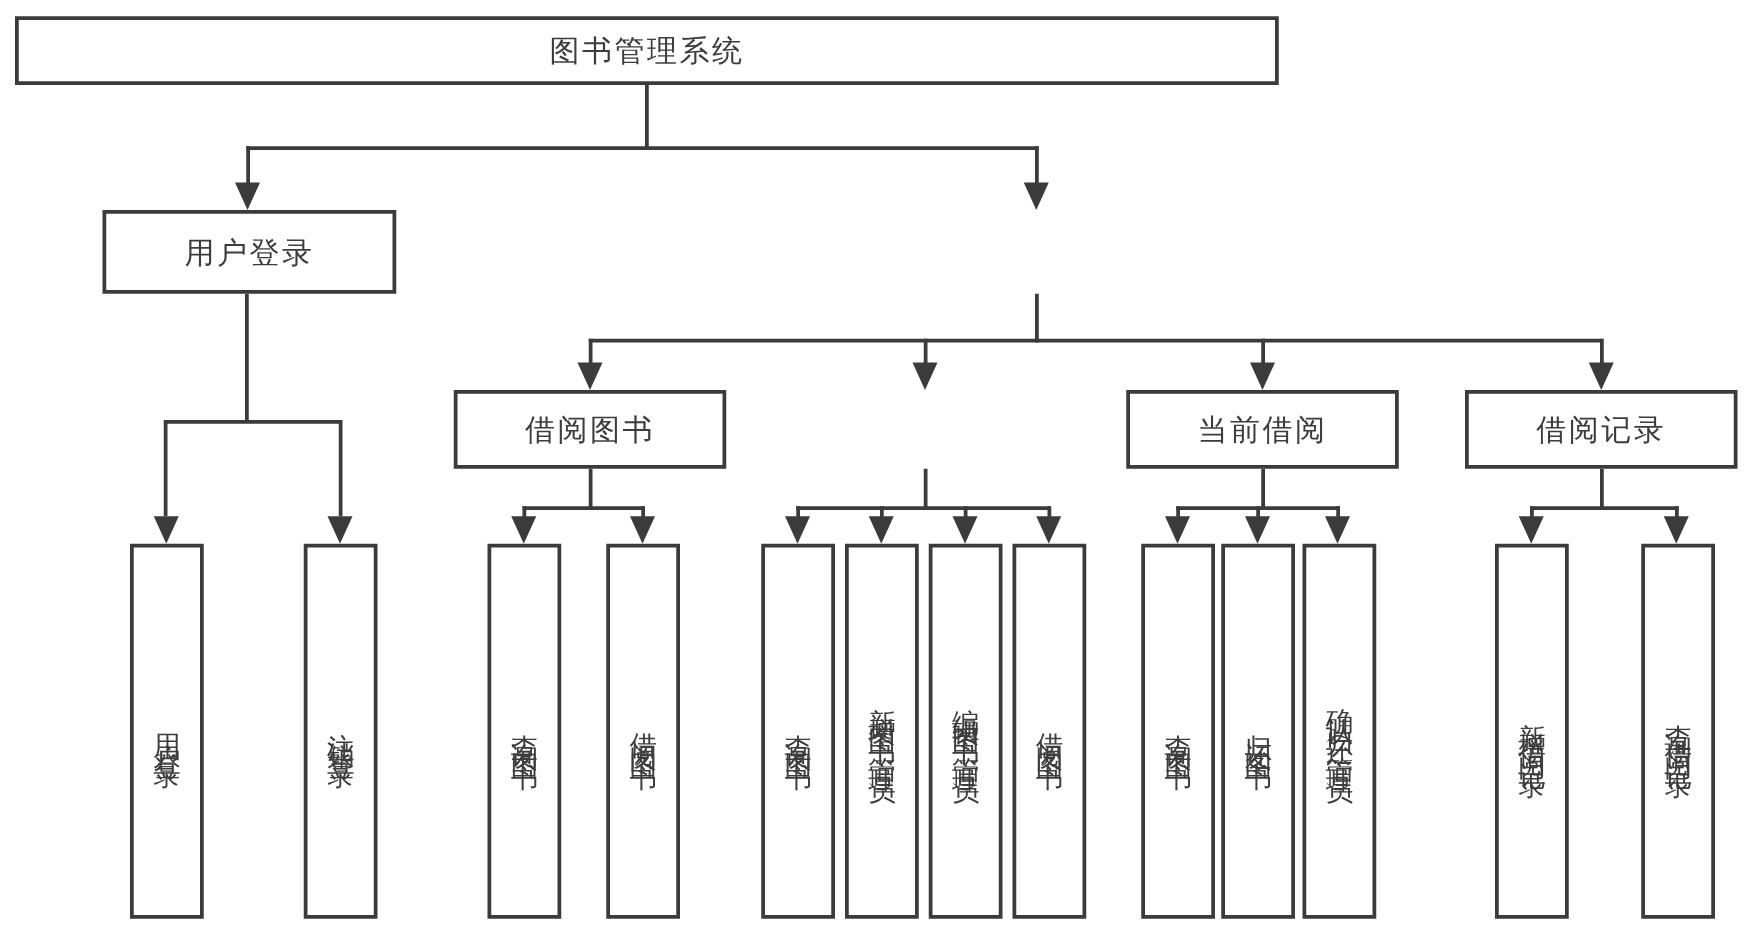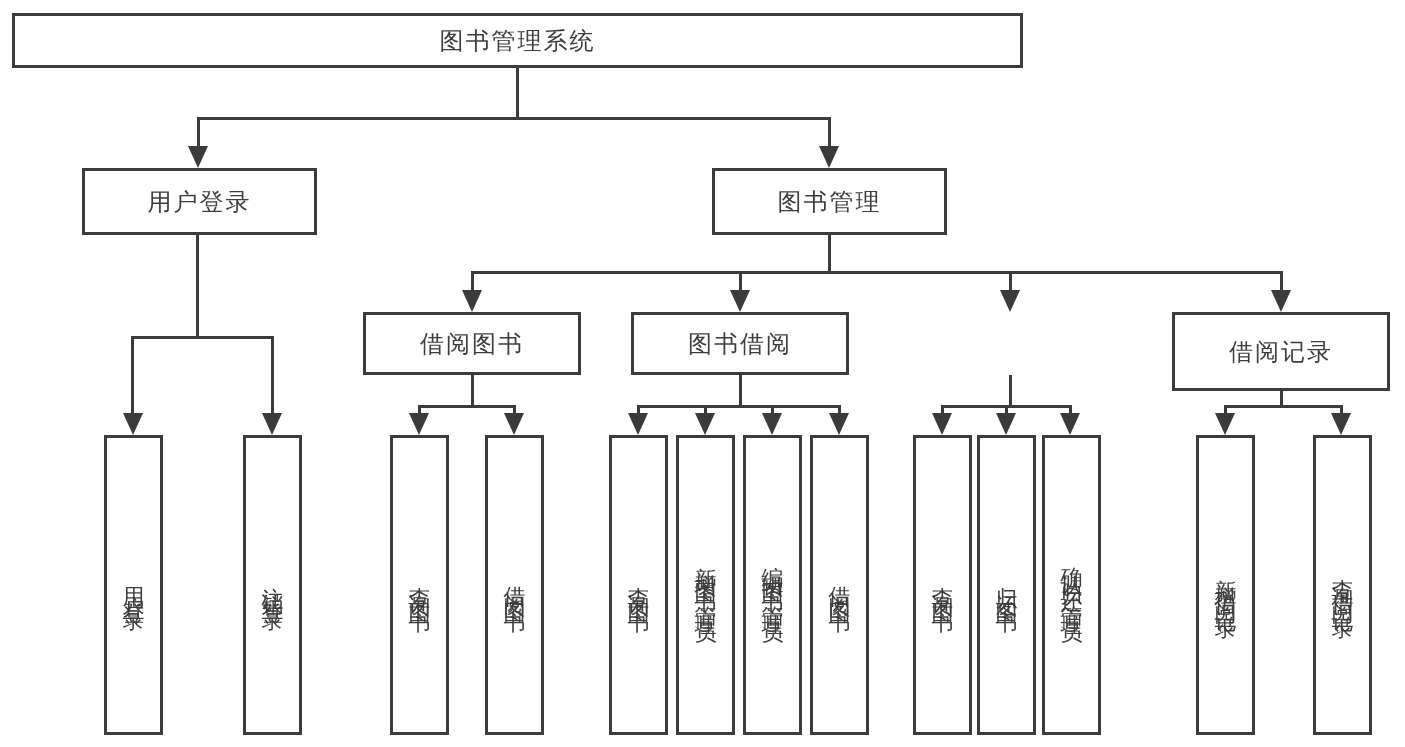--- a/index.html
+++ b/index.html
@@ -82,23 +82,20 @@
   <div class="v" style="left:516px; top:68px; height:51px;"></div>
   <div class="h" style="left:197px; top:117px; width:634px;"></div>
   <div class="v" style="left:197px; top:117px; height:30px;"></div>
   <div class="v" style="left:828px; top:117px; height:30px;"></div>
   <div class="arr" style="left:188px; top:146px;"></div>
   <div class="arr" style="left:819px; top:146px;"></div>
 
   <div class="box" style="left:82px; top:168px; width:235px; height:67px;">
     <span>用户登录</span>
   </div>
-  <div class="box" style="left:712px; top:168px; width:235px; height:67px;">
-    <span>图书管理</span>
-  </div>
 
   <div class="v" style="left:196px; top:235px; height:103px;"></div>
   <div class="h" style="left:132px; top:336px; width:141px;"></div>
   <div class="v" style="left:131px; top:336px; height:77px;"></div>
   <div class="v" style="left:271px; top:336px; height:77px;"></div>
   <div class="arr" style="left:123px; top:413px;"></div>
   <div class="arr" style="left:262px; top:413px;"></div>
 
   <div class="v" style="left:828px; top:235px; height:39px;"></div>
   <div class="h" style="left:471px; top:271px; width:811px;"></div>
@@ -107,24 +104,24 @@
   <div class="v" style="left:1009px; top:271px; height:21px;"></div>
   <div class="v" style="left:1280px; top:271px; height:21px;"></div>
   <div class="arr" style="left:462px; top:290px;"></div>
   <div class="arr" style="left:730px; top:290px;"></div>
   <div class="arr" style="left:1000px; top:290px;"></div>
   <div class="arr" style="left:1271px; top:290px;"></div>
 
   <div class="box" style="left:363px; top:312px; width:218px; height:63px;">
     <span>借阅图书</span>
   </div>
-  <div class="box" style="left:631px; top:312px; width:218px; height:63px;">
-    <span>图书借阅</span>
-  </div>
-  <div class="box" style="left:1172px; top:312px; width:218px; height:79px;">
+  <div class="box" style="left:901px; top:312px; width:218px; height:63px;">
+    <span>当前借阅</span>
+  </div>
+  <div class="box" style="left:1172px; top:312px; width:218px; height:63px;">
     <span>借阅记录</span>
   </div>
 
   <div class="v" style="left:471px; top:375px; height:33px;"></div>
   <div class="h" style="left:418px; top:405px; width:97px;"></div>
   <div class="v" style="left:418px; top:405px; height:10px;"></div>
   <div class="v" style="left:513px; top:405px; height:10px;"></div>
   <div class="arr" style="left:409px; top:413px;"></div>
   <div class="arr" style="left:504px; top:413px;"></div>
 

